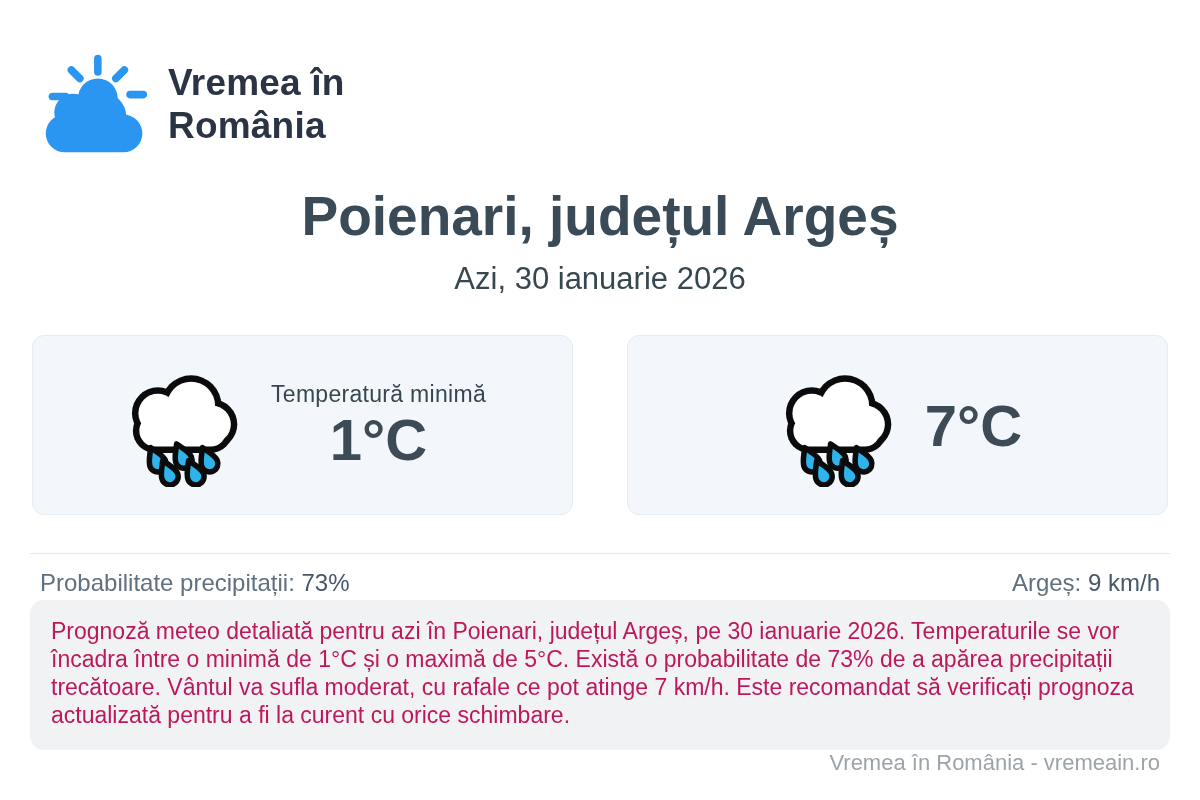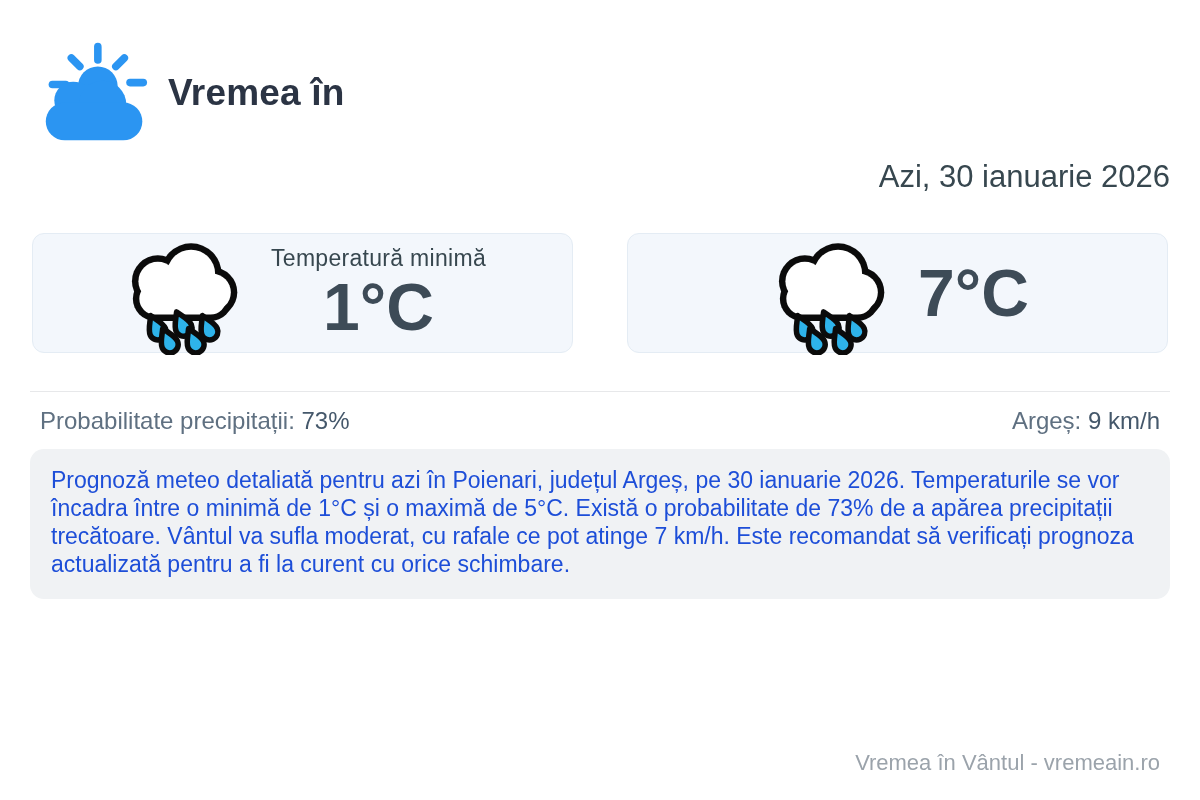--- a/index.html
+++ b/index.html
@@ -7,74 +7,74 @@
   body {
     font-family: "Liberation Sans", "DejaVu Sans", sans-serif;
     background: #ffffff;
     overflow: hidden;
   }
   .page { width: 1200px; height: 800px; padding: 0 30px; position: relative; }
 
   
   .brand-row {
     display: flex; align-items: center; gap: 16px;
-    padding-top: 40px; margin-left: 8px;
+    padding-top: 52px; margin-left: 8px;
   }
   .brand-logo { width: 114px; height: 106px; flex: 0 0 auto; }
   .brand-name {
     font-size: 37px; font-weight: 800; line-height: 1.16;
     color: #2b3444; letter-spacing: 0.2px;
   }
 
   
   .page-title {
     margin-top: 26px; text-align: center;
     font-size: 55px; font-weight: 800; color: #3b4a57;
   }
   .page-subtitle {
-    margin-top: 13px; text-align: right;
+    margin-top: 13px; text-align: center;
     font-size: 31px; font-weight: 400; color: #37474f;
   }
 
   
   .cards { display: flex; gap: 54px; margin-top: 38px; padding: 0 2px; }
   .card {
-    flex: 1; height: 120px;
+    flex: 1; height: 180px;
     background: #f3f7fc;
     border: 1px solid #e4ecf4;
     border-radius: 12px;
     display: flex; align-items: center; justify-content: center;
     gap: 30px;
   }
   .card-icon { width: 122px; height: 118px; flex: 0 0 auto; margin-top: 6px; }
   .card-text { text-align: center; }
   .card-label { font-size: 23px; color: #37474f; letter-spacing: 0.3px; }
-  .card-value { font-size: 66px; font-weight: 700; color: #3d4b57; line-height: 1.02; margin-top: 2px; }
+  .card-value { font-size: 58px; font-weight: 700; color: #3d4b57; line-height: 1.02; margin-top: 2px; }
 
   
   .divider { border: none; border-top: 1px solid #e7e8ea; margin-top: 38px; }
   .stats {
     display: flex; justify-content: space-between; align-items: baseline;
     margin-top: 15px; padding: 0 10px;
     font-size: 24px;
   }
   .stat-label { color: #5f7081; }
   .stat-value { color: #45586b; }
   .stat-sep { color: #5f7081; padding: 0 8px; }
 
   
   .forecast-box {
-    margin-top: 14px;
+    margin-top: 3px;
     height: 150px;
     background: #f0f2f4;
     border-radius: 14px;
     padding: 17px 21px;
     font-size: 23px;
     line-height: 28px;
-    color: #1d4ed8;
+    color: #be185d;
     overflow: visible;
   }
 
   
   .footer {
     position: absolute; right: 40px; bottom: 24px;
     font-size: 22px; color: #9ba3ab;
   }
 </style>
 </head>
@@ -93,23 +93,25 @@
       </g>
       <g fill="#2b95f2">
         <circle cx="63" cy="49" r="21"></circle>
         <circle cx="37" cy="64" r="20"></circle>
         <circle cx="68" cy="68" r="25"></circle>
         <rect x="8" y="66" width="102" height="40" rx="20"></rect>
       </g>
     </svg>
     <div class="brand-name">
       <div>Vremea în</div>
+      <div>România</div>
     </div>
   </header>
 
+  <h1 class="page-title">Poienari, județul Argeș</h1>
   <div class="page-subtitle">Azi, 30 ianuarie 2026</div>
 
   <div class="cards">
 
     <section class="card">
       <svg class="card-icon" viewBox="0 0 132 124" aria-hidden="true">
         <g fill="#0b0b0b">
           <circle cx="42" cy="46" r="28"></circle>
           <circle cx="78" cy="38" r="33"></circle>
           <circle cx="101" cy="58" r="27"></circle>
@@ -172,15 +174,15 @@
       <span class="stat-value">73%</span>
     </div>
     <div class="stat">
       <span class="stat-label">Argeș:</span>
       <span class="stat-value">9 km/h</span>
     </div>
   </div>
 
   <div class="forecast-box">Prognoză meteo detaliată pentru azi în Poienari, județul Argeș, pe 30 ianuarie 2026. Temperaturile se vor încadra între o minimă de 1°C și o maximă de 5°C. Există o probabilitate de 73% de a apărea precipitații trecătoare. Vântul va sufla moderat, cu rafale ce pot atinge 7 km/h. Este recomandat să verificați prognoza actualizată pentru a fi la curent cu orice schimbare.</div>
 
-  <footer class="footer">Vremea în Vântul - vremeain.ro</footer>
+  <footer class="footer">Vremea în România - vremeain.ro</footer>
 
 </div>
 
 </body></html>

